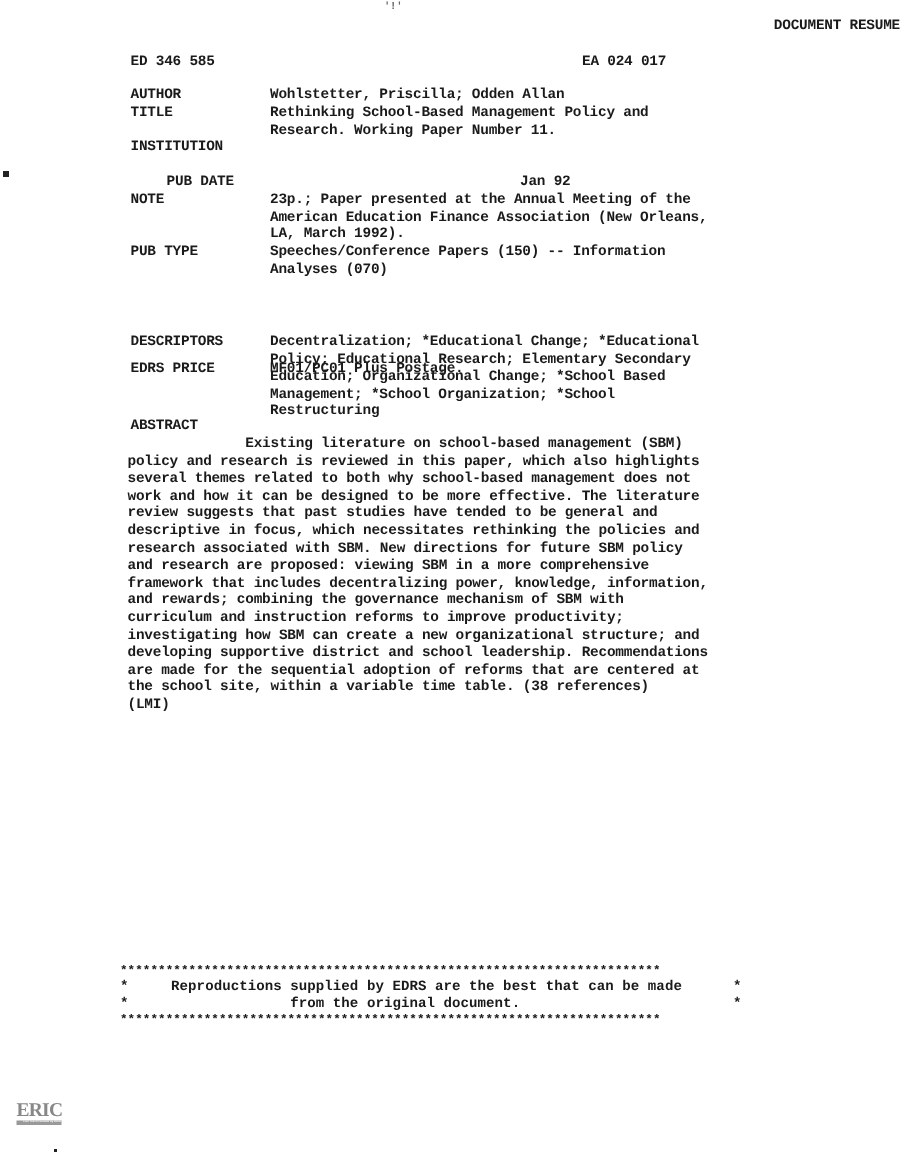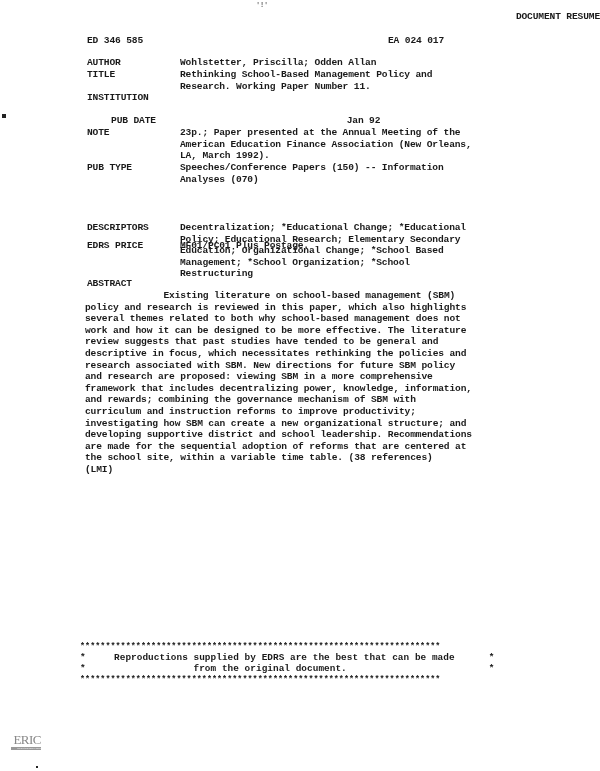--- a/index.html
+++ b/index.html
@@ -89,18 +89,18 @@
 (LMI)</div>
 
   <div class="abs mono stars" style="left:80px; top:642px;">***********************************************************************</div>
   <div class="abs mono stars" style="left:80px; top:652px; font-size:9.4px;">*     Reproductions supplied by EDRS are the best that can be made      *</div>
   <div class="abs mono stars" style="left:80px; top:663px; font-size:9.4px;">*                   from the original document.                         *</div>
   <div class="abs mono stars" style="left:80px; top:675px;">***********************************************************************</div>
 
   <div class="mark" style="left:2px; top:114px; width:4px; height:4px;"></div>
   <div class="mark" style="left:36px; top:766px; width:2px; height:2px;"></div>
 
-  <div class="abs" style="left:11px; top:733px; width:30px; height:22px; text-align:right;">
+  <div class="abs" style="left:11px; top:733px; width:30px; height:22px; text-align:right;font-weight:bold;">
     <div style="font-family:'Liberation Serif', serif; font-size:13px; color:#888; letter-spacing:-0.5px; line-height:14px;">ERIC</div>
     <div style="font-family:'Liberation Sans', sans-serif; font-size:2px; line-height:3px; background:#999; color:#fff; overflow:hidden; height:3px; white-space:nowrap;">Full Text Provided by ERIC</div>
   </div>
 
 </div>
 
 </body></html>

